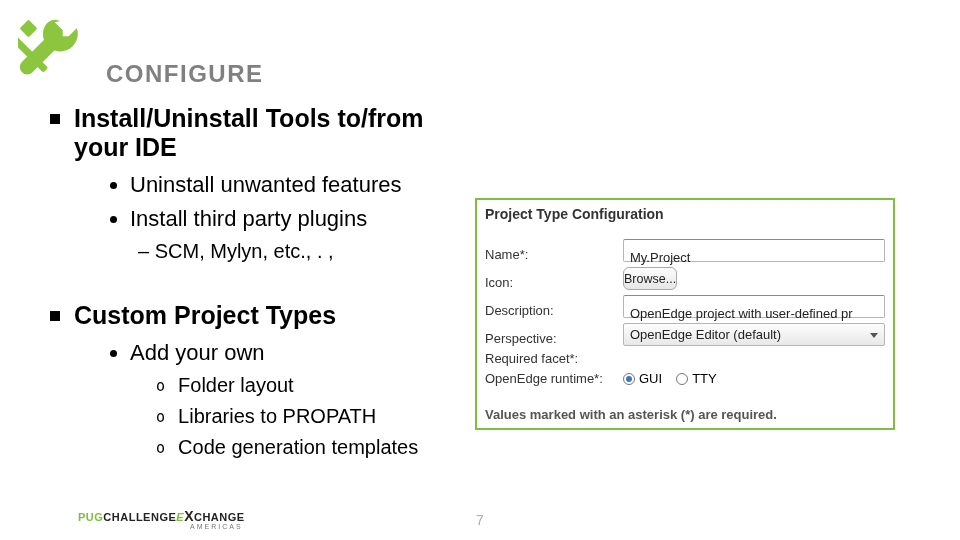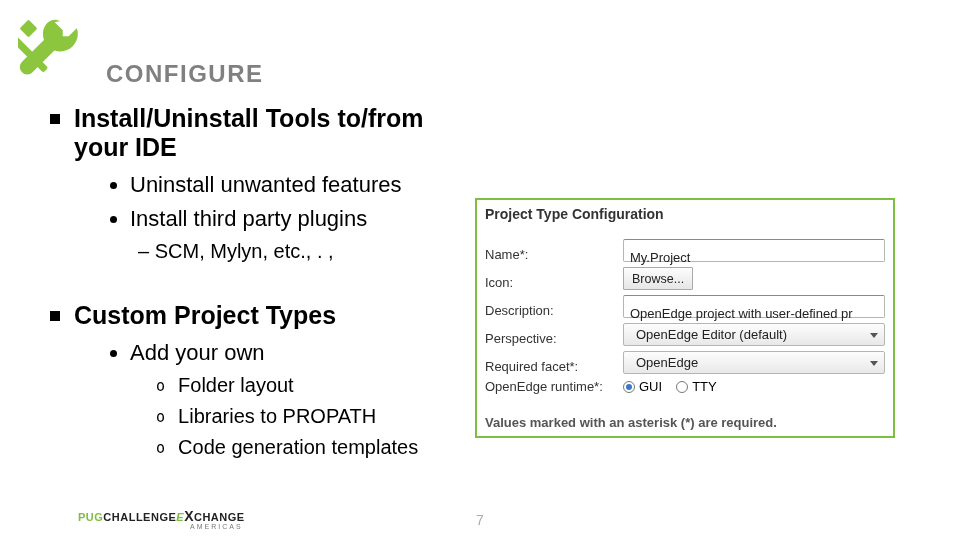--- a/index.html
+++ b/index.html
@@ -29,22 +29,22 @@
 
   
   .panel { position: absolute; left: 475px; top: 198px; width: 420px; border: 2px solid #7fbf3f; background: #fff; font-family: "Segoe UI", Tahoma, sans-serif; font-size: 13px; }
   .panel-head { padding: 6px 10px 8px 8px; background: #fff; }
   .panel-head .pt { font-weight: 700; color: #333; font-size: 14px; }
   .panel-body { padding: 4px 8px 6px 8px; }
   .row { display: flex; align-items: flex-end; margin: 5px 0; }
   .row .lbl { width: 138px; color: #333; font-size: 13px; }
   .row .ctl { flex: 1; display: flex; gap: 4px; align-items: center; }
   .tf { flex: 1; height: 23px; border: 1px solid #b5b5b5; border-top-color: #8a8a8a; background: #fff; padding: 10px 6px; font-size: 13px; color: #222; border-radius: 2px; }
-  .btn { height: 23px; border: 1px solid #aaa; background: linear-gradient(#fdfdfd, #e6e6e6); border-radius: 1px; font-size: 12.5px; padding: 0 8px; color: #222; }
-  .dd { flex: 1; height: 23px; border: 1px solid #b5b5b5; background: linear-gradient(#fdfdfd, #e8e8e8); border-radius: 2px; display: flex; align-items: center; padding: 0 12px; font-size: 13px; color: #222; position: relative; }
+  .btn { height: 23px; border: 1px solid #aaa; background: linear-gradient(#fdfdfd, #e6e6e6); border-radius: 6px; font-size: 12.5px; padding: 0 0; color: #222; }
+  .dd { flex: 1; height: 23px; border: 1px solid #b5b5b5; background: linear-gradient(#fdfdfd, #e8e8e8); border-radius: 2px; display: flex; align-items: center; padding: 0 6px; font-size: 13px; color: #222; position: relative; }
   .dd::after { content: ""; position: absolute; right: 6px; top: 9px; width: 0; height: 0; border-left: 4px solid transparent; border-right: 4px solid transparent; border-top: 5px solid #555; }
   .radio { display: inline-flex; align-items: center; margin-right: 10px; font-size: 13px; }
   .rdot { width: 12px; height: 12px; border-radius: 50%; border: 1px solid #777; margin-right: 4px; display: inline-flex; align-items: center; justify-content: center; background: #fff; }
   .rdot.sel::after { content: ""; width: 6px; height: 6px; border-radius: 50%; background: #3b78cc; }
   .note { padding: 10px 8px 6px 8px; font-size: 13px; color: #555; font-weight: bold; }
 
   
   .footer { position: absolute; left: 0; bottom: 12px; width: 960px; text-align: center; font-size: 14px; color: #aaa; }
   .flogo { position: absolute; left: 78px; bottom: 10px; font-size: 11px; letter-spacing: 0.5px; }
   .flogo .g { color: #7fbf3f; font-weight: 700; }
@@ -121,23 +121,20 @@
           </div>
       </div>
       <div class="row">
         <span class="lbl">Perspective:</span>
         <div class="ctl">
             <div class="dd">OpenEdge Editor (default)</div>
           </div>
       </div>
       <div class="row">
         <span class="lbl">Required facet*:</span>
-        <div class="ctl">
-            <div class="dd">OpenEdge</div>
-          </div>
       </div>
       <div class="row">
         <span class="lbl">OpenEdge runtime*:</span>
         <div class="ctl">
           <span class="radio">
               <span class="rdot sel"></span>
               <span>GUI</span>
             </span>
           <span class="radio">
               <span class="rdot"></span>

